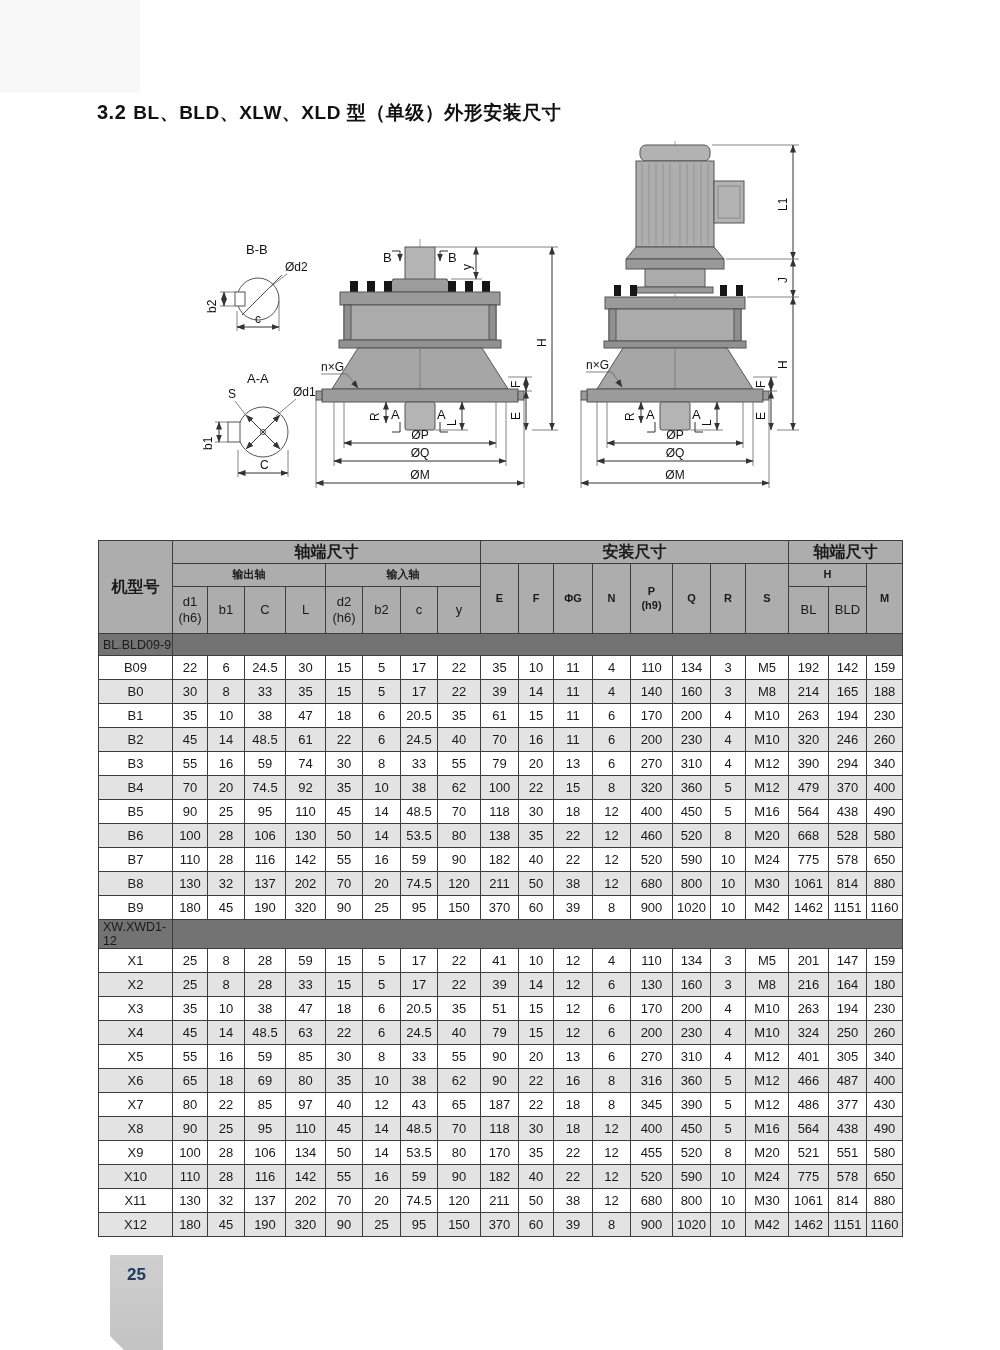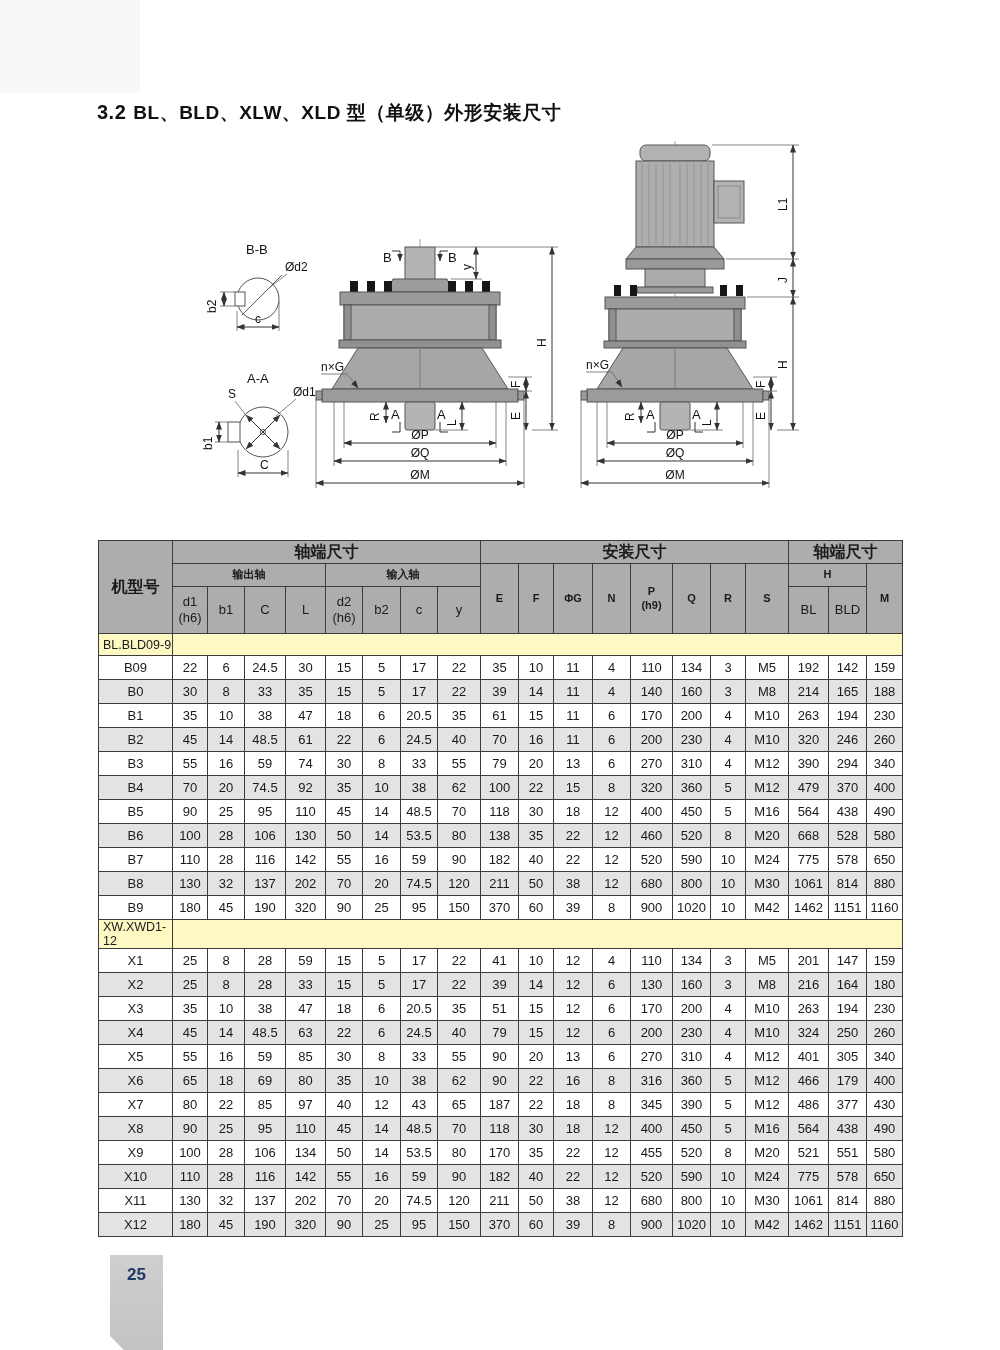--- a/index.html
+++ b/index.html
@@ -26,21 +26,21 @@
     border:1px solid #3c3c3c;padding:0;text-align:center;vertical-align:middle;
     font-size:13px;font-weight:normal;overflow:hidden;
   }
   table.dims thead th{background:#adadad;white-space:pre-line;line-height:1.25;}
   table.dims thead tr:nth-child(1) th{height:22px;font-weight:bold;font-size:16px;}
   table.dims thead tr:nth-child(2) th{height:22px;font-weight:bold;font-size:11px;}
   table.dims thead tr:nth-child(3) th{height:46px;font-weight:normal;}
   table.dims thead th.latin{font-weight:normal;}
   table.dims tbody td{height:23px;background:#ffffff;}
   table.dims tbody tr.alt td{background:#e3e3e3;}
-  table.dims tbody tr.section-row td{height:21px;background:#fef9c3;text-align:left;font-size:12.5px;padding-left:4px;}
+  table.dims tbody tr.section-row td{height:21px;background:#737373;text-align:left;font-size:12.5px;padding-left:4px;}
   
   .page-tab{
     position:absolute;left:110px;top:1255px;width:53px;height:95px;
     background:linear-gradient(180deg,#cfcfcf,#c3c3c3);
     clip-path:polygon(0 0,100% 0,100% 100%,14px 100%,0 calc(100% - 14px));
   }
   .page-tab .pnum{margin-top:10px;text-align:center;font-size:17px;font-weight:bold;color:#1f3864;}
 </style>
 </head>
 <body>
@@ -689,21 +689,21 @@
           <td>62</td>
           <td>90</td>
           <td>22</td>
           <td>16</td>
           <td>8</td>
           <td>316</td>
           <td>360</td>
           <td>5</td>
           <td>M12</td>
           <td>466</td>
-          <td>179</td>
+          <td>487</td>
           <td>400</td>
         </tr>
         <tr>
           <td>X7</td>
           <td>80</td>
           <td>22</td>
           <td>85</td>
           <td>97</td>
           <td>40</td>
           <td>12</td>

